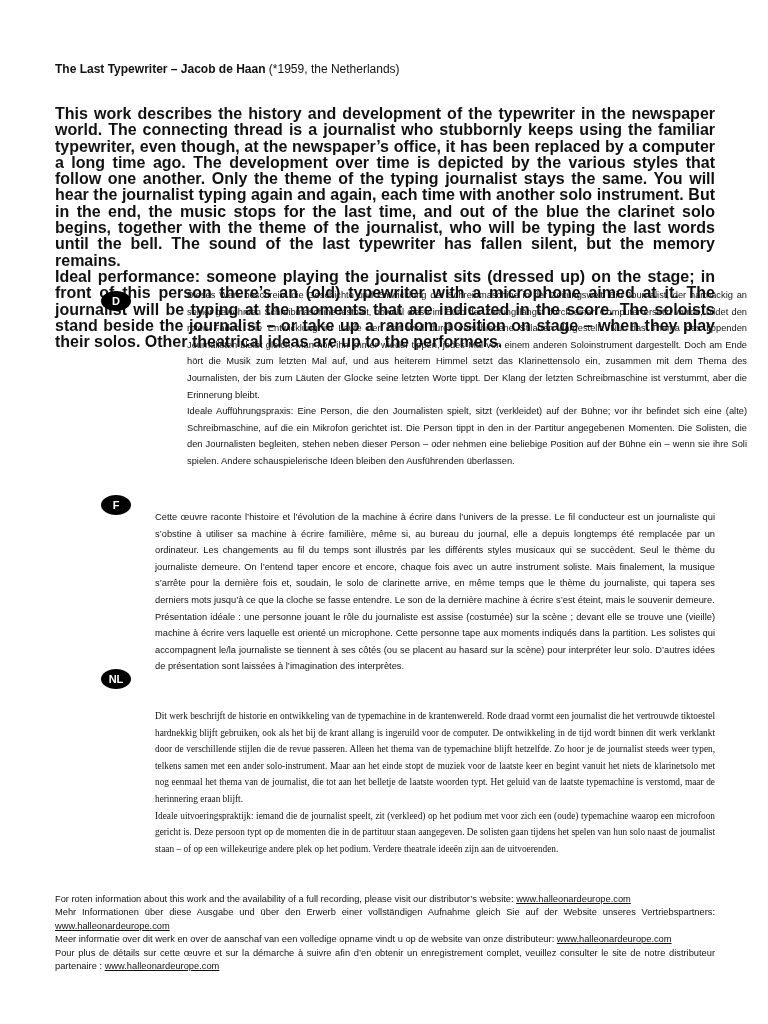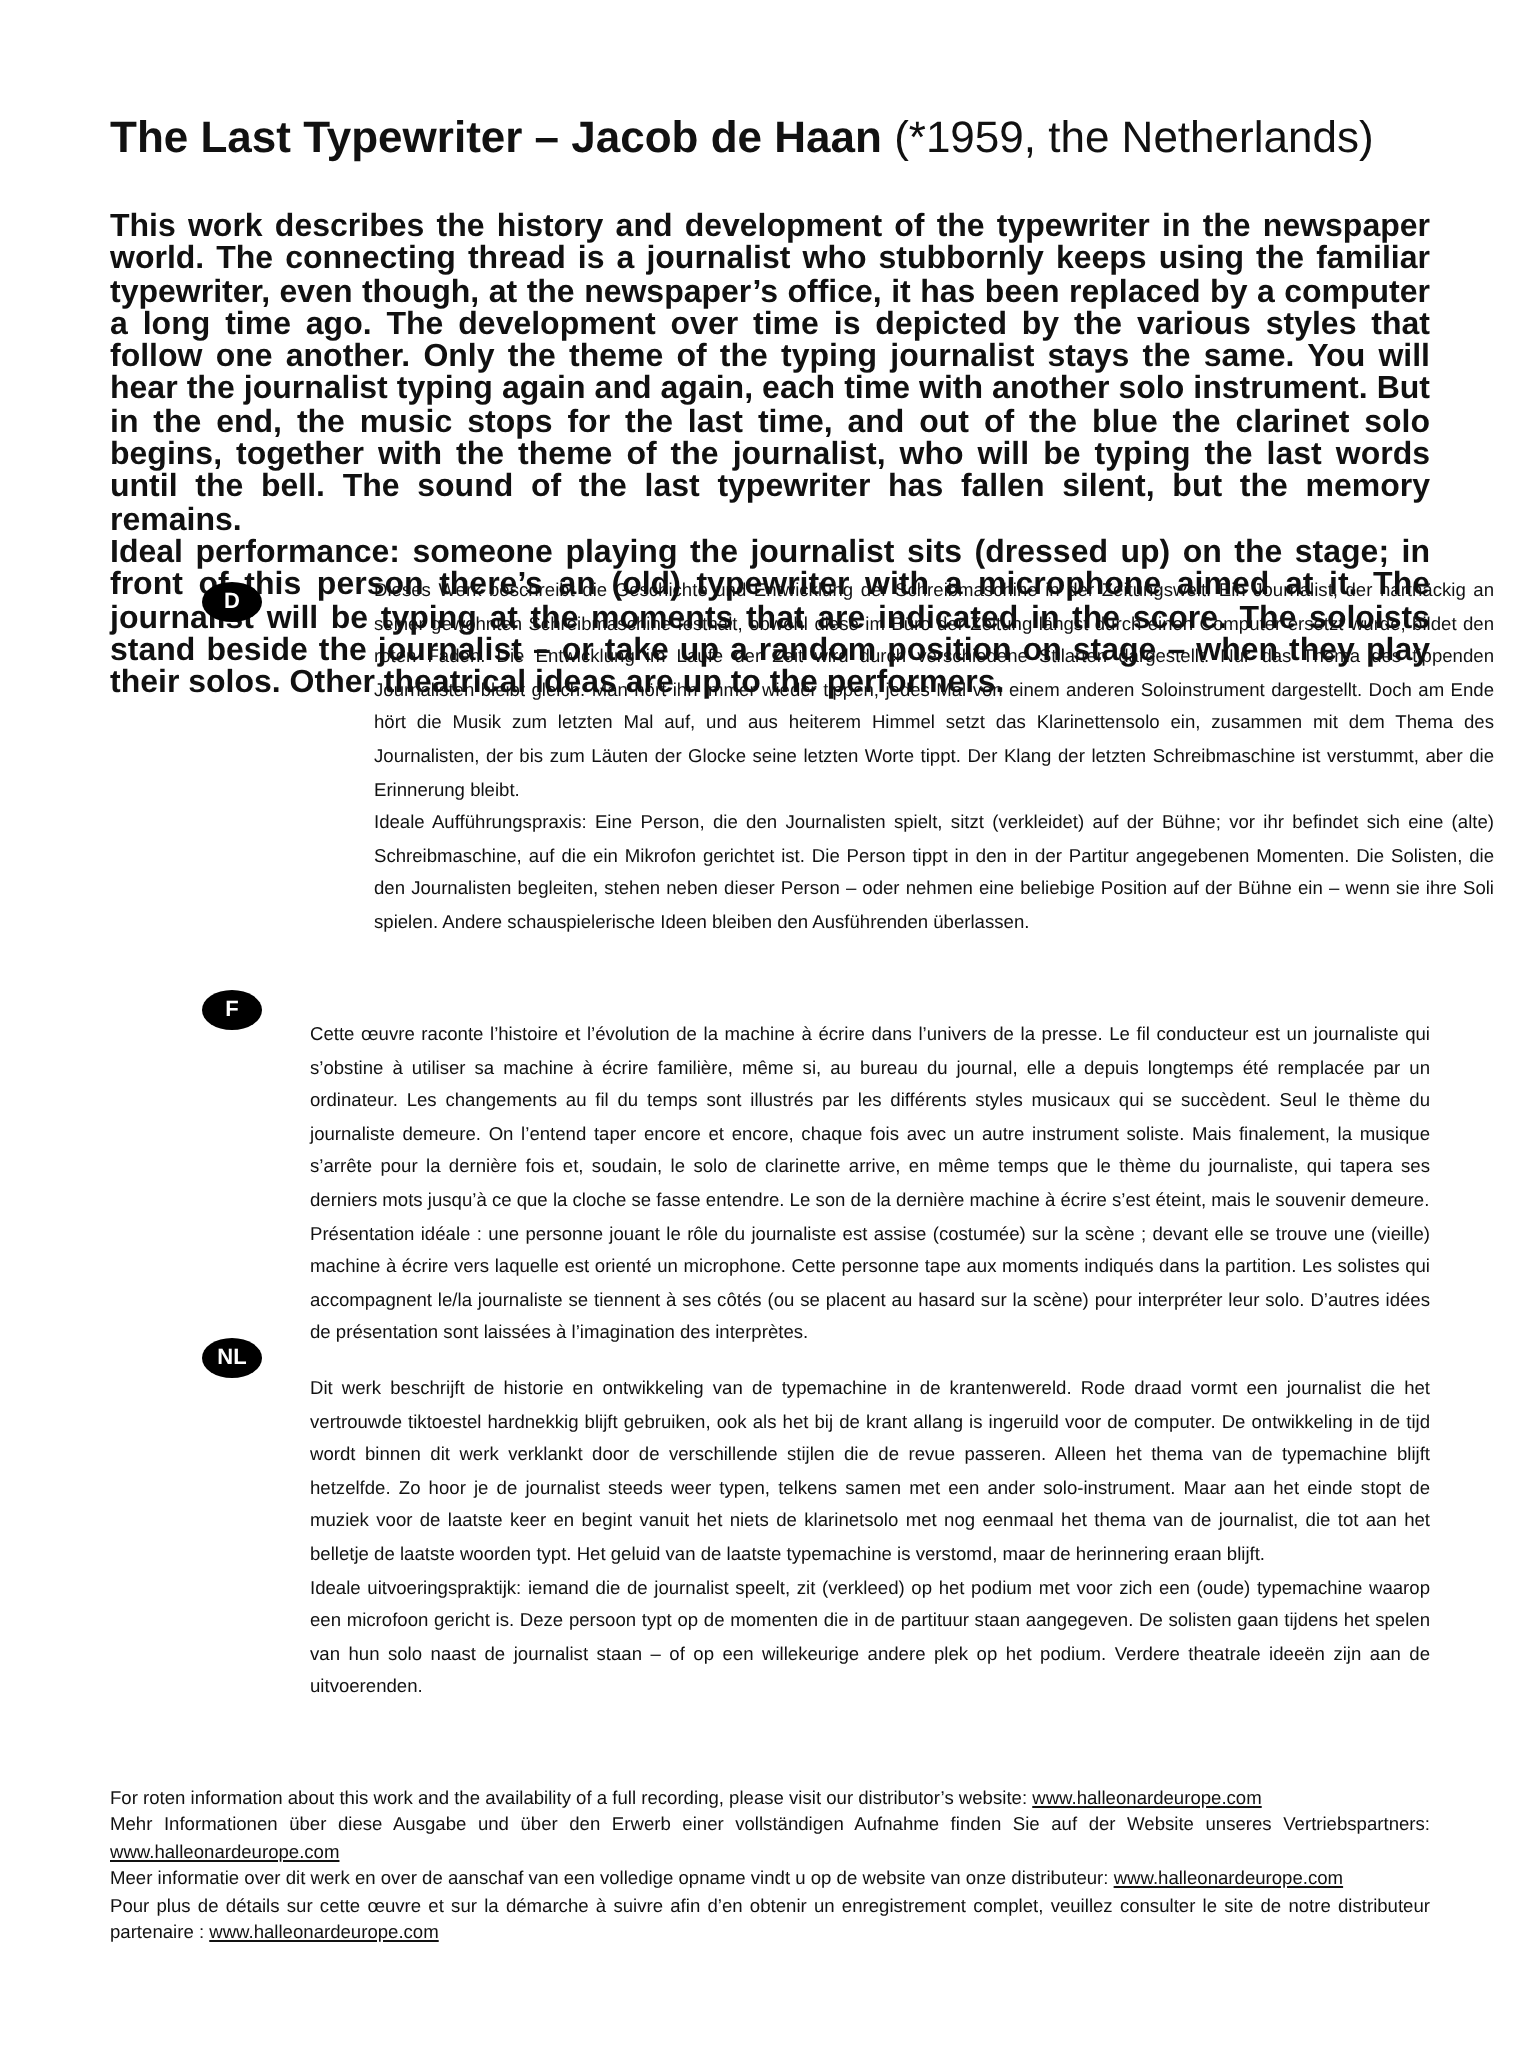--- a/index.html
+++ b/index.html
@@ -2,21 +2,21 @@
 <html><head>
 <meta charset="utf-8">
 <style>
   html, body { margin: 0; padding: 0; background: #ffffff; }
   body {
     width: 768px; height: 1024px; position: relative; overflow: hidden;
     font-family: "Liberation Sans", sans-serif; color: #111;
   }
   .title {
     position: absolute; left: 55px; top: 58px;
-    font-size: 22px; line-height: 22px; white-space: nowrap;
+    font-size: 12px; line-height: 22px; white-space: nowrap;
   }
   .title .main { font-weight: bold; }
   .title .sub { font-weight: normal; }
   .intro {
     position: absolute; left: 55px; top: 106px; width: 660px;
     font-size: 16px; line-height: 16.3px; font-weight: bold;
     text-align: justify;
   }
   .intro p { margin: 0; }
   .lang-block {
@@ -24,21 +24,21 @@
     font-size: 9.3px; line-height: 16.6px; text-align: justify;
   }
   .lang-block p { margin: 0; }
   .badge {
     position: absolute; width: 30px; height: 20px; border-radius: 50%;
     background: #000; color: #fff; font-weight: bold; font-size: 11px;
     display: flex; align-items: center; justify-content: center;
   }
   #block-de { top: 287px; margin-left: 32px; }
   #block-fr { top: 509px; }
-  #block-nl { top: 686px; }
+  #block-nl { top: 708px; font-family: Liberation Serif, serif; }
   #badge-de { left: 101px; top: 291px; }
   #badge-fr { left: 101px; top: 495px; }
   #badge-nl { left: 101px; top: 669px; }
   .footer {
     position: absolute; left: 55px; top: 893px; width: 660px;
     font-size: 9.3px; line-height: 13.4px; text-align: justify;
   }
   .footer p { margin: 0; }
   .footer a { color: #111; text-decoration: underline; margin-top: 16px; }
 </style>
@@ -71,21 +71,21 @@
 <div class="lang-block" id="block-nl">
   <p>Dit werk beschrijft de historie en ontwikkeling van de typemachine in de krantenwereld. Rode draad vormt een journalist die het vertrouwde tiktoestel hardnekkig blijft gebruiken, ook als het bij de krant allang is ingeruild voor de computer. De ontwikkeling in de tijd wordt binnen dit werk verklankt door de verschillende stijlen die de revue passeren. Alleen het thema van de typemachine blijft hetzelfde. Zo hoor je de journalist steeds weer typen, telkens samen met een ander solo-instrument. Maar aan het einde stopt de muziek voor de laatste keer en begint vanuit het niets de klarinetsolo met nog eenmaal het thema van de journalist, die tot aan het belletje de laatste woorden typt. Het geluid van de laatste typemachine is verstomd, maar de herinnering eraan blijft.</p>
   <p>Ideale uitvoeringspraktijk: iemand die de journalist speelt, zit (verkleed) op het podium met voor zich een (oude) typemachine waarop een microfoon gericht is. Deze persoon typt op de momenten die in de partituur staan aangegeven. De solisten gaan tijdens het spelen van hun solo naast de journalist staan – of op een willekeurige andere plek op het podium. Verdere theatrale ideeën zijn aan de uitvoerenden.</p>
 </div>
 
 <div class="footer">
   <p>
     <span>For roten information about this work and the availability of a full recording, please visit our distributor’s website: </span><a>www.halleonardeurope.com</a>
   </p>
   <p>
-    <span>Mehr Informationen über diese Ausgabe und über den Erwerb einer vollständigen Aufnahme finden Sie auf der Website unseres Vertriebspartners: </span><a>www.halleonardeurope.com</a>
+    <span>Mehr Informationen über diese Ausgabe und über den Erwerb einer vollständigen Aufnahme gleich Sie auf der Website unseres Vertriebspartners: </span><a>www.halleonardeurope.com</a>
   </p>
   <p>
     <span>Meer informatie over dit werk en over de aanschaf van een volledige opname vindt u op de website van onze distributeur: </span><a>www.halleonardeurope.com</a>
   </p>
   <p>
     <span>Pour plus de détails sur cette œuvre et sur la démarche à suivre afin d’en obtenir un enregistrement complet, veuillez consulter le site de notre distributeur partenaire : </span><a>www.halleonardeurope.com</a>
   </p>
 </div>
 
 </body></html>

